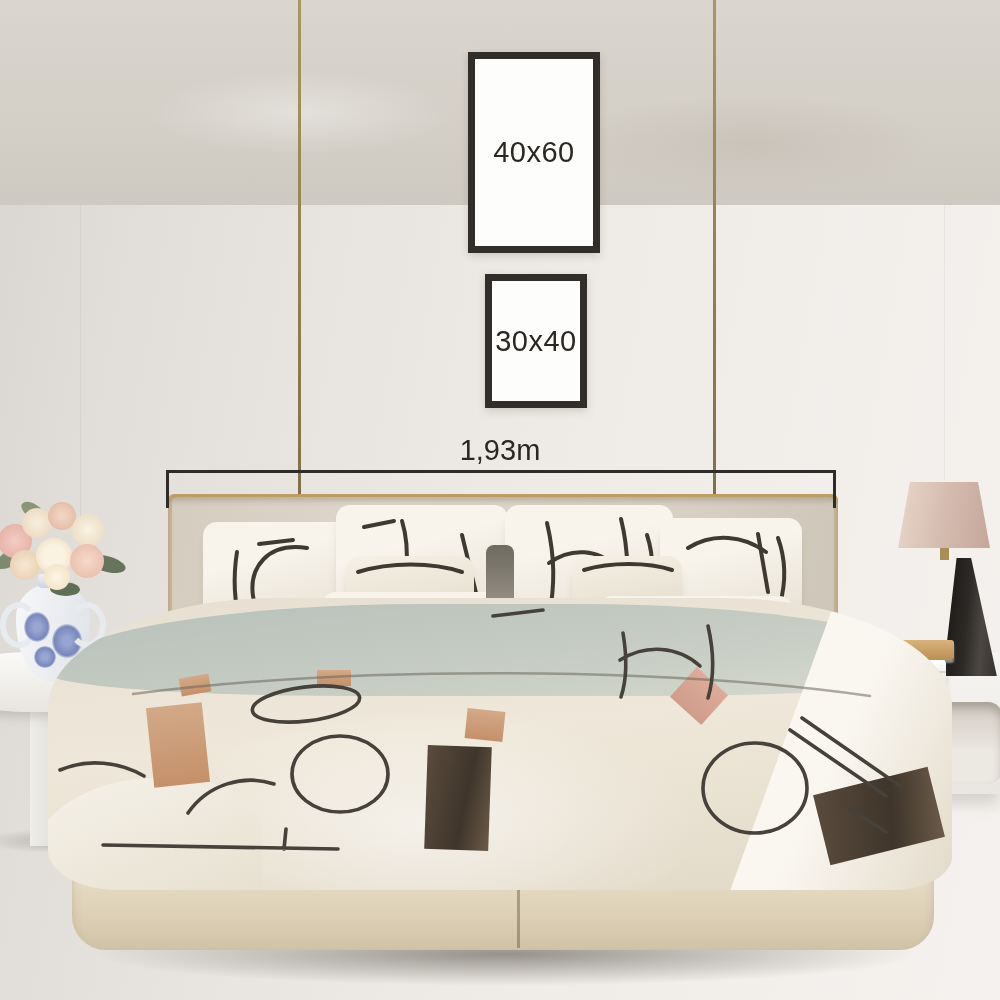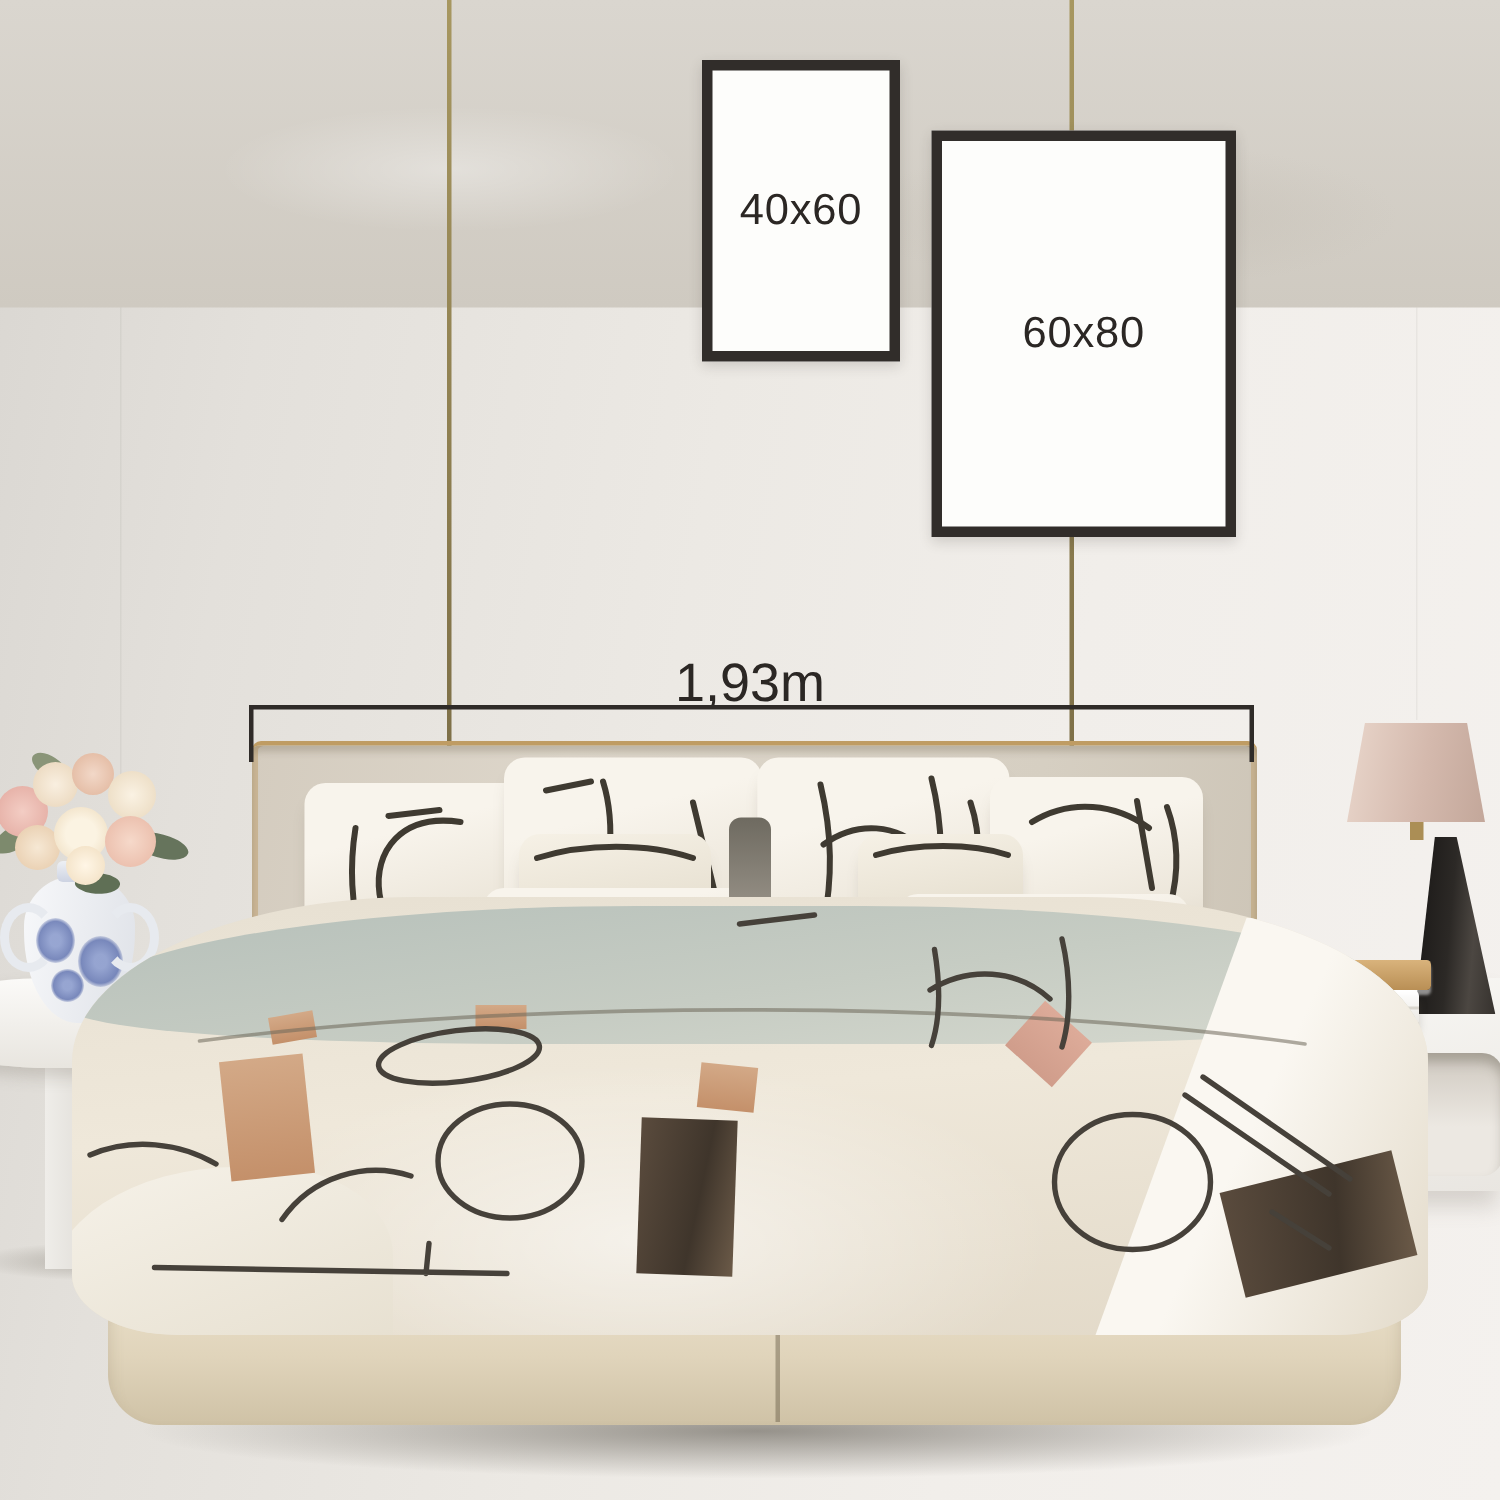--- a/index.html
+++ b/index.html
@@ -105,21 +105,21 @@
 
   
   .frame{z-index:10;background:#fdfdfb;border:8px solid #312d2a;
     box-shadow:0 3px 8px rgba(60,55,48,.18);
     display:flex;align-items:center;justify-content:center;}
   .frame.thin{border-width:7px;}
   .frame-label{font-size:29px;font-weight:500;color:#2b2724;letter-spacing:.5px;}
   .measure-line{left:166px;top:470px;width:670px;height:3px;background:#2f2b28;z-index:10;}
   .measure-tick{top:470px;width:3px;height:38px;background:#2f2b28;z-index:10;}
   .measure-label{left:400px;top:434px;width:200px;text-align:center;z-index:10;
-    font-size:36px;font-weight:500;color:#2b2724;}
+    font-size:29px;font-weight:500;color:#2b2724;}
 </style>
 </head>
 <body>
 
 <div class="stage">
 
   <div class="abs wall-seam" style="left:80px;top:0;height:520px"></div>
   <div class="abs wall-seam" style="left:944px;top:0;height:480px"></div>
 
   <div class="abs wire" style="left:298px;top:0;height:498px"></div>
@@ -245,25 +245,25 @@
       <ellipse cx="707" cy="190" rx="52" ry="45"></ellipse>
       <path d="M140,215 C160,186 196,176 226,186"></path>
       <path d="M55,247 L290,251 M236,251 l2,-20"></path>
       <path d="M575,35 c4,24 4,46 -2,64 M572,62 c26,-16 58,-14 80,6 M660,28 c6,26 6,52 0,72"></path>
       <path d="M445,18 l50,-6"></path>
       <path d="M742,132 L838,198 M754,120 L852,188 M800,210 l38,24"></path>
       <path d="M12,172 C40,160 72,164 96,178"></path>
     </svg>
   </div>
 
-  <div class="abs frame thin" style="left:468px;top:40px;width:118px;height:187px">
+  <div class="abs frame thin" style="left:468px;top:52px;width:118px;height:187px">
     <span class="frame-label">40x60</span>
   </div>
-  <div class="abs frame thin" style="left:621px;top:87px;width:189px;height:257px">
-    <span class="frame-label">60x80</span>
+  <div class="abs frame thin" style="left:485px;top:274px;width:88px;height:120px">
+    <span class="frame-label">30x40</span>
   </div>
 
   <div class="abs measure-label">1,93m</div>
   <div class="abs measure-line"></div>
   <div class="abs measure-tick" style="left:166px"></div>
   <div class="abs measure-tick" style="left:833px"></div>
 
 </div>
 
 </body></html>

